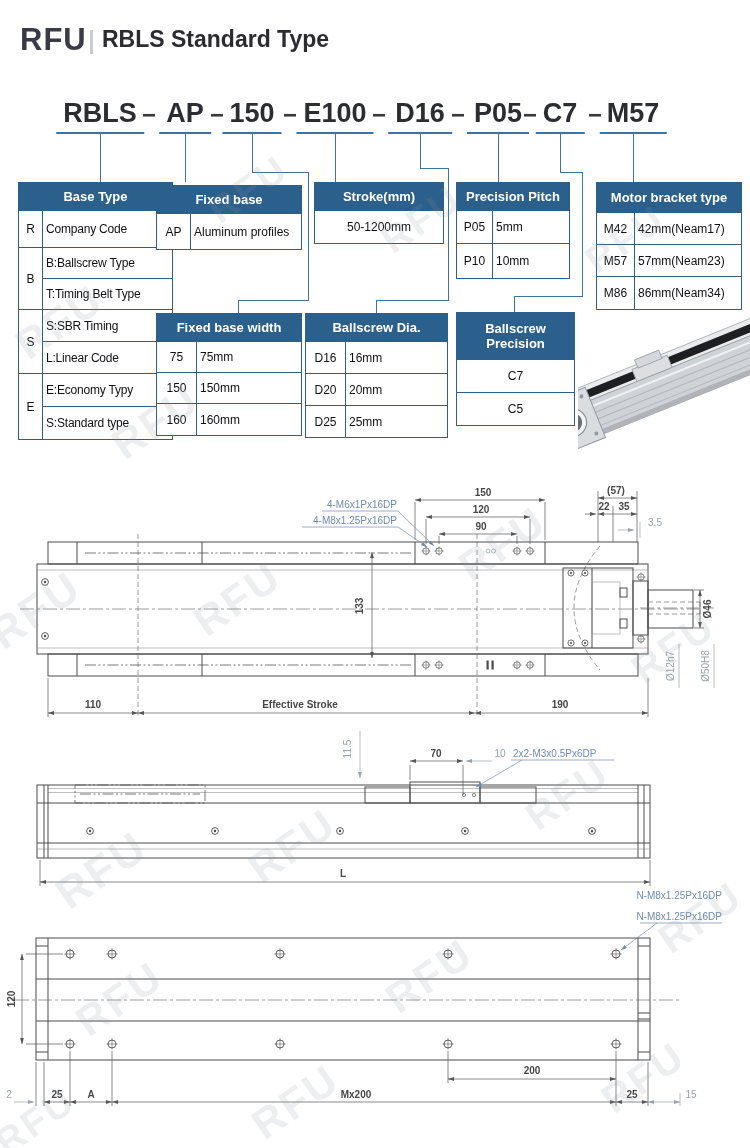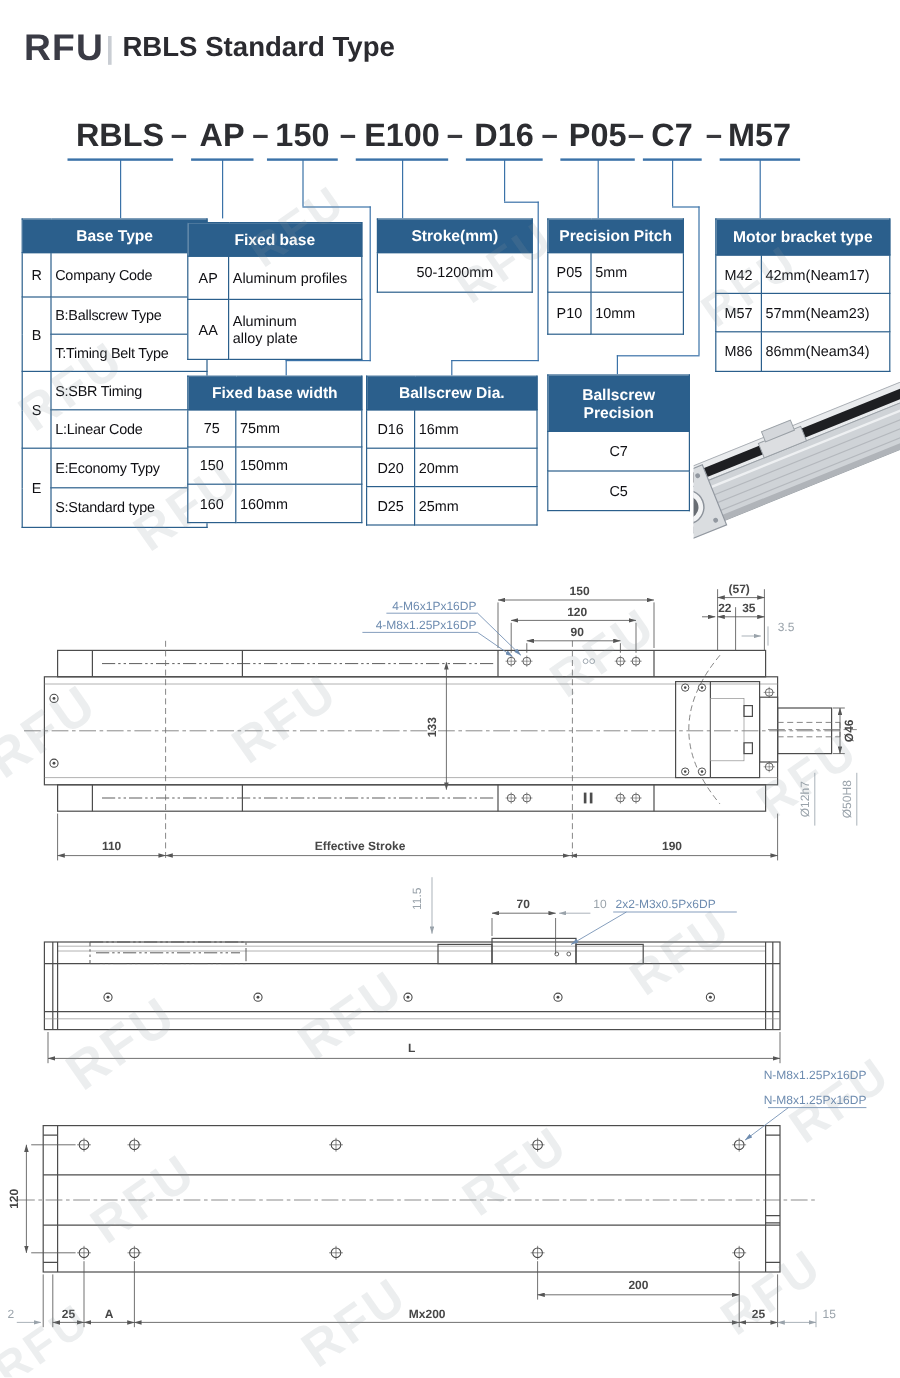--- a/index.html
+++ b/index.html
@@ -152,25 +152,20 @@
     <thead>
         <tr>
           <th colspan="2" style="height:27px">Fixed base</th>
         </tr>
       </thead>
     <tbody>
       <tr style="height:36px">
           <td class="c">AP</td>
           <td>Aluminum profiles</td>
         </tr>
-      <tr style="height:50px">
-          <td class="c">AA</td>
-          <td class="pre">Aluminum
-alloy plate</td>
-        </tr>
     </tbody>
   </table>
 
   <table class="spec" style="left:314px;top:182px;width:130px">
     <thead>
         <tr>
           <th style="height:27px">Stroke(mm)</th>
         </tr>
       </thead>
     <tbody>

